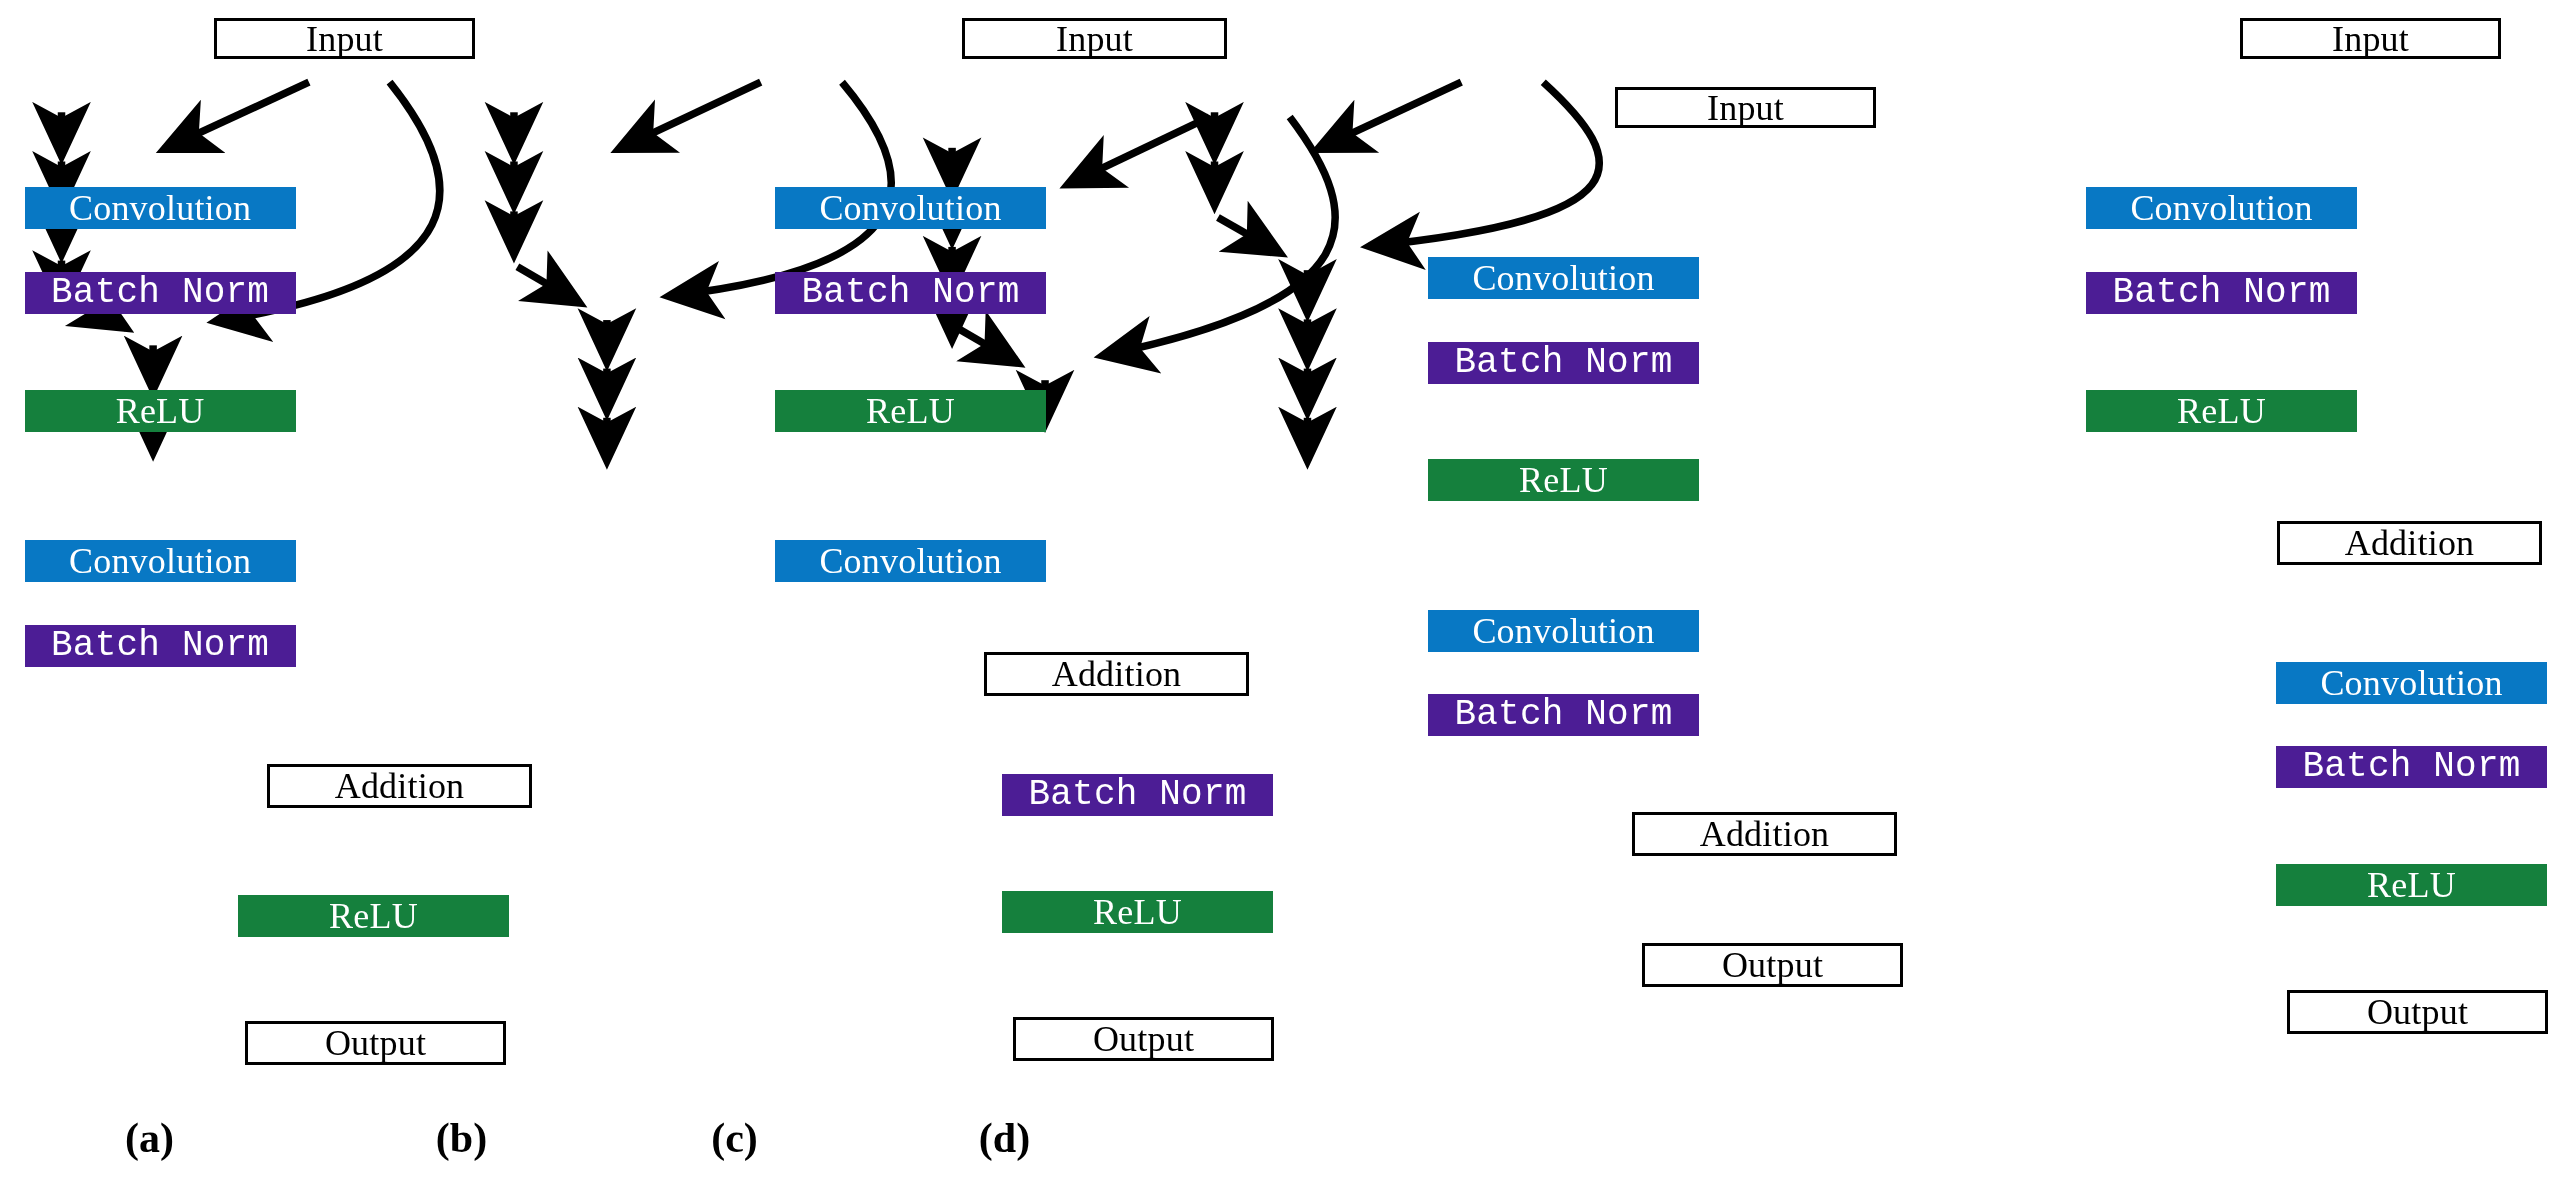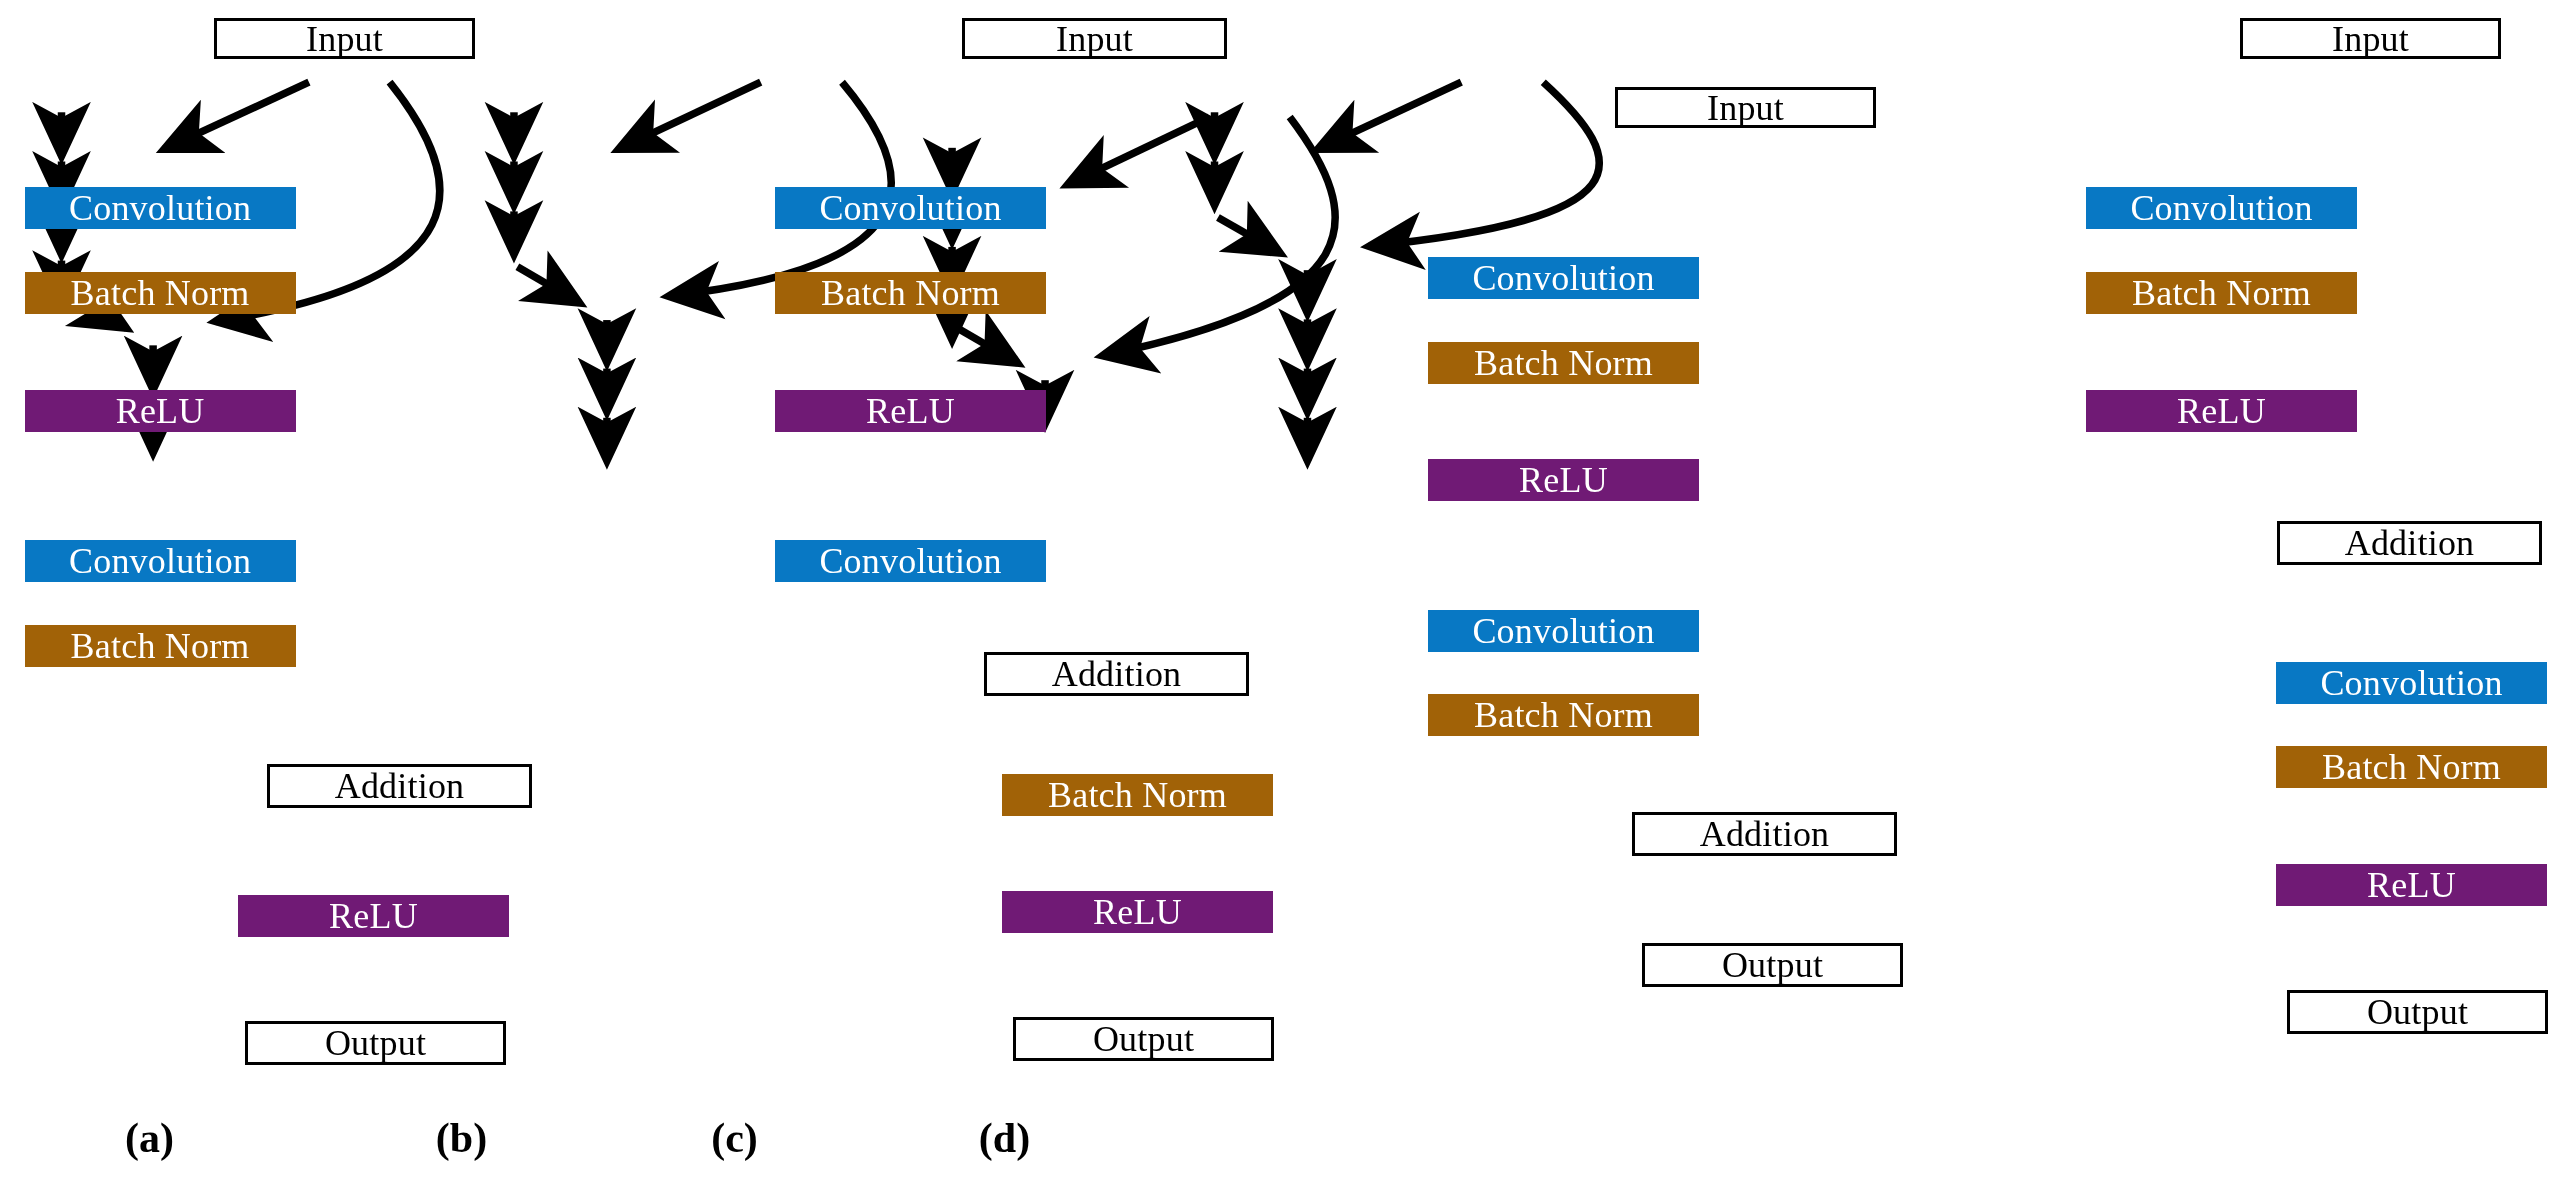--- a/index.html
+++ b/index.html
@@ -21,22 +21,22 @@
     line-height:1;
     white-space:nowrap;
     letter-spacing:0.2px;
   }
   .node.io{
     background:#ffffff;
     border:3.4px solid #000000;
     color:#000000;
   }
   .node.conv{ background:#0878C4; color:#ffffff;margin-top:33px; }
-  .node.bn  { background:#a16207; color:#ffffff; }
-  .node.relu{ background:#701a75; color:#ffffff; }
+  .node.bn  { background:#4c1d95; color:#ffffff;font-family:Liberation Mono, monospace; }
+  .node.relu{ background:#15803d; color:#ffffff; }
 
   .panel-label{
     position:absolute;
     font-size:42px;
     font-weight:bold;
     color:#000;
     text-align:center;
     width:137px;
   }
 </style>

